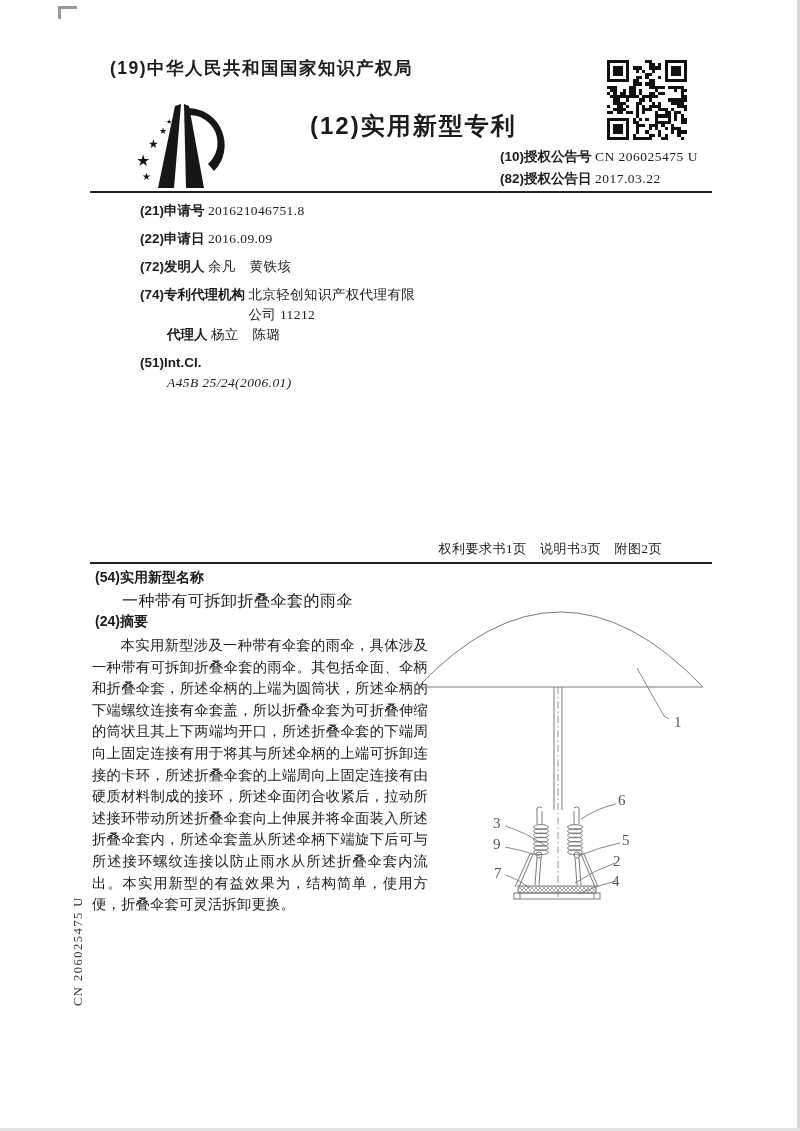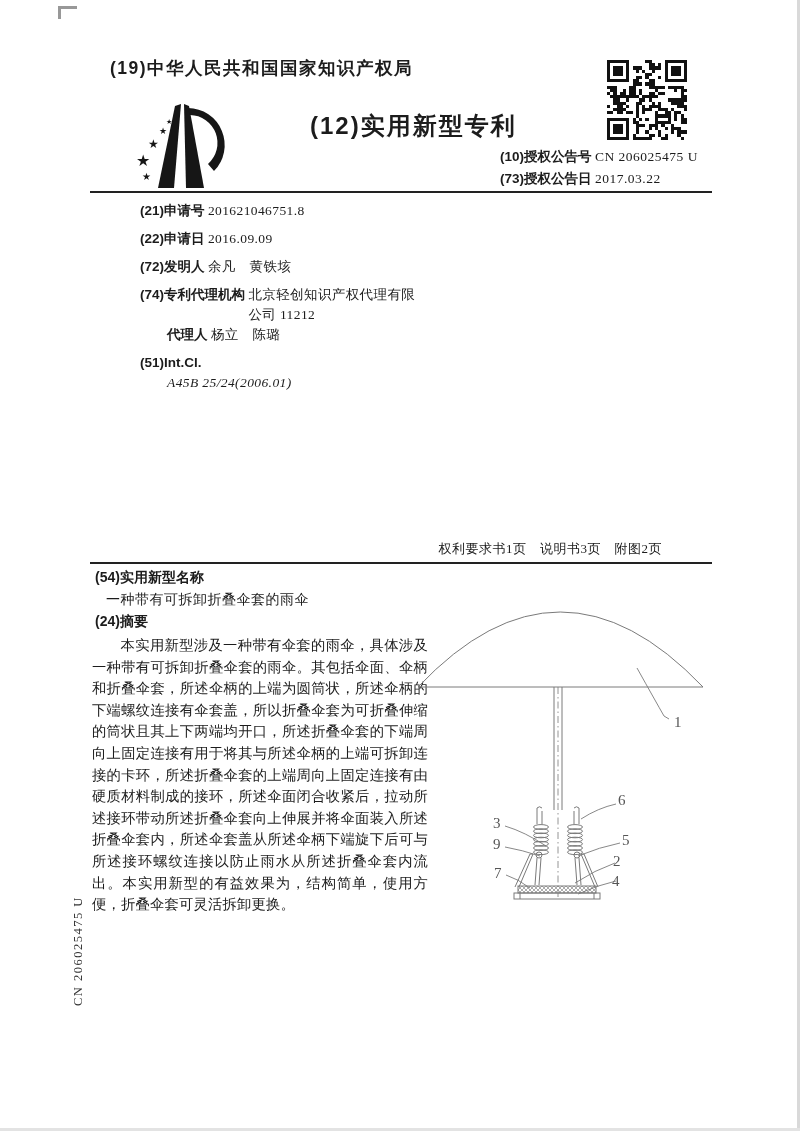--- a/index.html
+++ b/index.html
@@ -24,21 +24,21 @@
   .row{position:relative;margin-bottom:8px;}
   .row .lbl{font-family:"Liberation Sans", sans-serif;font-weight:700;font-size:13.5px;}
   .row .val{letter-spacing:.4px;}
   .preline{white-space:pre-line;}
   .indent1{padding-left:27px;}
   .hang{display:inline-block;vertical-align:top;}
   .italic{font-style:italic;}
   .pages-info{left:436px;top:540px;width:226px;text-align:right;font-size:13px;letter-spacing:.5px;}
   .sec-label{font-family:"Liberation Sans", sans-serif;font-weight:700;font-size:14px;}
   .sec54{left:95px;top:569px;}
-  .title-line{left:78px;top:591px;width:330px;font-size:14px;text-indent:2em;letter-spacing:.5px;}
+  .title-line{left:90px;top:591px;width:330px;font-size:16px;text-indent:2em;letter-spacing:.5px;}
   .sec57{left:95px;top:613px;}
   .abstract{left:92px;top:635px;width:336px;font-size:14.3px;line-height:21.6px;text-align:justify;text-indent:2em;letter-spacing:.2px;}
   .side-text{left:71px;top:1006px;transform:rotate(-90deg);transform-origin:0 0;font-size:12.5px;letter-spacing:1.5px;color:#333;white-space:nowrap;}
   .logo{left:128px;top:100px;}
   .qr{left:607px;top:60px;}
   .fig{left:410px;top:585px;}
   svg text.callout{font-family:"Liberation Serif", serif;font-size:15px;fill:#555;}
 </style>
 </head>
 <body>
@@ -283,21 +283,21 @@
         <rect x="19" y="1" width="5" height="5" fill="#fff"></rect>
         <rect x="20" y="2" width="3" height="3" fill="#111"></rect>
         <rect x="0" y="18" width="7" height="7" fill="#111"></rect>
         <rect x="1" y="19" width="5" height="5" fill="#fff"></rect>
         <rect x="2" y="20" width="3" height="3" fill="#111"></rect>
       </svg>
   </div>
 
   <div class="abs pub-block">
     <div><span class="lbl">(10)授权公告号</span> <span class="val">CN 206025475 U</span></div>
-    <div><span class="lbl">(73)授权公告日</span> <span class="val">2017.03.22</span></div>
+    <div><span class="lbl">(82)授权公告日</span> <span class="val">2017.03.22</span></div>
   </div>
 
   <div class="rule rule1"></div>
 
   <div class="abs biblio">
     <div class="row">
       <span class="lbl">(21)申请号</span>
       <span class="val">201621046751.8</span>
     </div>
     <div class="row">

